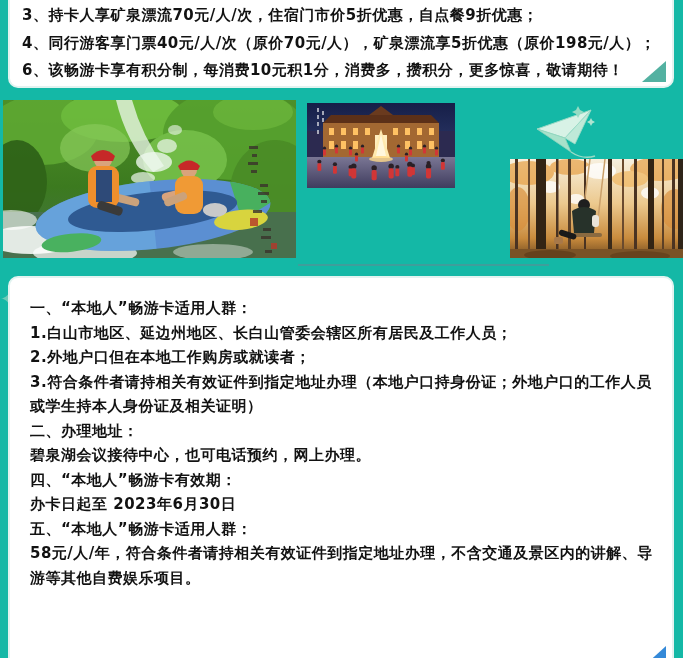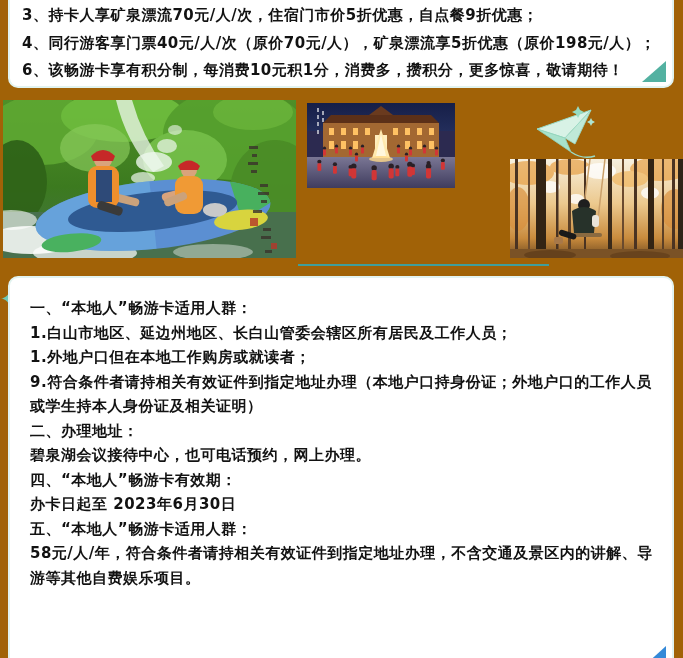--- a/index.html
+++ b/index.html
@@ -1,18 +1,18 @@
 <!DOCTYPE html>
 <html><head>
 <meta charset="utf-8">
 <style>
   html,body{margin:0;padding:0;background:#ffffff;}
   .page{
     position:relative;width:683px;height:658px;overflow:hidden;
-    background:#a16207;
+    background:#14b8a6;
     font-family:"DejaVu Sans","Liberation Sans",sans-serif;
   }
   .panel{
     position:absolute;left:8px;width:666px;box-sizing:border-box;
     border:2px solid #e2f3f0;border-radius:10px;background:#ffffff;overflow:hidden;
   }
   .panel-top{top:-16px;height:104px;padding:16px 10px 0 12px;}
   .panel-bottom{top:276px;height:396px;padding:18px 30px 0 20px;}
   .tline{
     white-space:nowrap;color:#121212;font-weight:bold;font-size:15px;
@@ -276,22 +276,22 @@
   </div>
   <div class="deco" style="left:1px;top:290px;width:17px;height:17px;">
     <svg viewBox="0 0 16 16">
         <path d="M8 0 C8.6 4.6 11.4 7.4 16 8 C11.4 8.6 8.6 11.4 8 16 C7.4 11.4 4.6 8.6 0 8 C4.6 7.4 7.4 4.6 8 0 Z" fill="#6fcab8"></path>
       </svg>
   </div>
 
   <div class="panel panel-bottom">
     <div class="tline">一、“本地人”畅游卡适用人群：</div>
     <div class="tline">1.白山市地区、延边州地区、长白山管委会辖区所有居民及工作人员；</div>
-    <div class="tline">1.外地户口但在本地工作购房或就读者；</div>
-    <div class="tline">9.符合条件者请持相关有效证件到指定地址办理（本地户口持身份证；外地户口的工作人员</div>
+    <div class="tline">2.外地户口但在本地工作购房或就读者；</div>
+    <div class="tline">3.符合条件者请持相关有效证件到指定地址办理（本地户口持身份证；外地户口的工作人员</div>
     <div class="tline">或学生持本人身份证及相关证明）</div>
     <div class="tline">二、办理地址：</div>
     <div class="tline">碧泉湖会议接待中心，也可电话预约，网上办理。</div>
     <div class="tline">四、“本地人”畅游卡有效期：</div>
     <div class="tline">办卡日起至  2023年6月30日</div>
     <div class="tline">五、“本地人”畅游卡适用人群：</div>
     <div class="tline">58元/人/年，符合条件者请持相关有效证件到指定地址办理，不含交通及景区内的讲解、导</div>
     <div class="tline">游等其他自费娱乐项目。</div>
     <div class="corner-tri blue"></div>
   </div>

